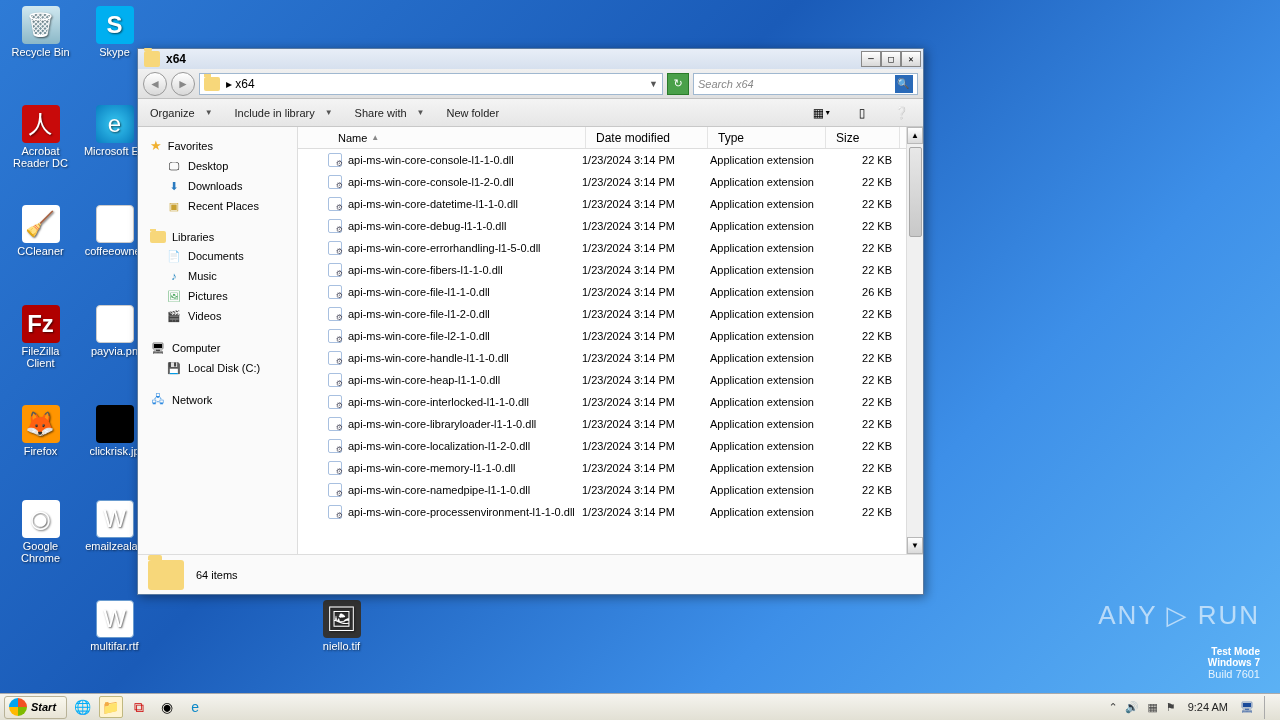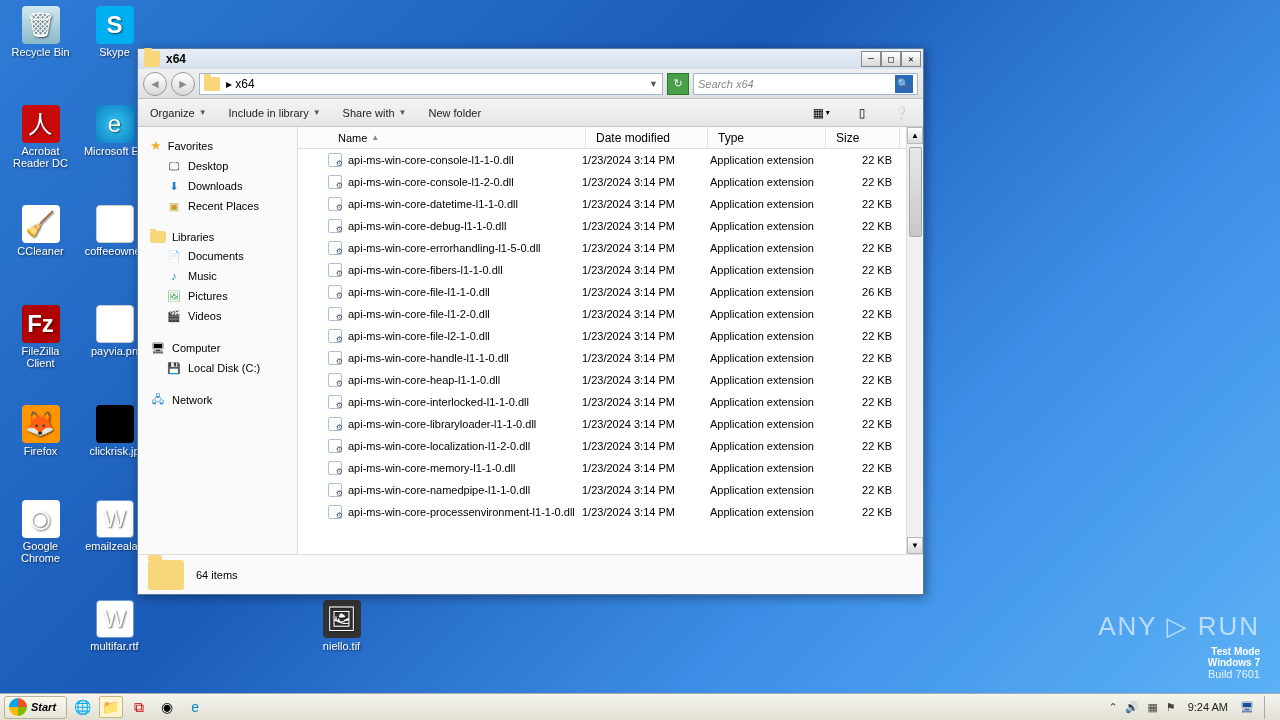--- a/index.html
+++ b/index.html
@@ -18,21 +18,21 @@
 .fz { background: #b00000; color:white; font-weight:bold; }
 .fx { background: #ff9500; border-radius:50%; }
 .chrome { background: white; border-radius:50%; }
 .word { background: white; border: 1px solid #6a9cd0; }
 .black { background: #000; }
 .ftxt { background: white; border:1px solid #ccc; }
 .tif { background: #333; }
 
 
 .watermark { position: absolute; right: 20px; bottom: 40px; color: white; text-align: right; }
-.watermark .logo { font-size: 26px; opacity:.6; letter-spacing:2px; margin-bottom:4px; }
+.watermark .logo { font-size: 26px; opacity:.6; letter-spacing:2px; margin-bottom:15px; }
 .watermark .tm { font-size: 10px; font-weight:bold; }
 .watermark .bld { font-size: 11px; opacity:.85; }
 
 
 .window { position: absolute; left: 137px; top: 48px; width: 787px; height: 547px; background: #f0f0f0; border: 1px solid #5a7aa0; box-shadow: 2px 2px 10px rgba(0,0,0,.4); display:flex; flex-direction:column;}
 .titlebar { height: 20px; background: linear-gradient(#e8eef7,#d6e0ee); display:flex; align-items:center; padding:0 2px; }
 .titlebar .ticon { width:16px; height:16px; background:#f7d77a; border-radius:2px; margin-right:6px; margin-left:4px; position:relative; }
 .titlebar .ticon:before { content:""; position:absolute; top:-3px; left:0; width:8px; height:3px; background:#f7d77a; border-radius:1px; }
 .titlebar .ttext { flex:1; font-weight:bold; font-size:12px; }
 .winbtns { display:flex; }
@@ -45,21 +45,21 @@
 .addrfld .fico { width:16px; height:14px; background:#f7d77a; border-radius:2px; position:relative;}
 .addrfld .fico:before { content:""; position:absolute; top:-3px; left:0; width:7px; height:3px; background:#f7d77a; }
 .addrfld .path { font-size:12px; }
 .addrfld .drop { margin-left:auto; font-size:9px; color:#555;}
 .refresh { width:22px; height:22px; background:#4aa04a; color:white; display:flex; align-items:center; justify-content:center; border:1px solid #2a7a2a;}
 .searchfld { width:225px; height:22px; background:white; border:1px solid #a0b8d0; display:flex; align-items:center; padding:0 4px; font-style:italic; color:#888;}
 .searchfld .sicon { margin-left:auto; width:18px; height:18px; background:#2a6ab8; color:white; display:flex; align-items:center; justify-content:center; font-size:10px; font-style:normal;}
 
 
 .toolbar { height:28px; background:linear-gradient(#f4f4f4,#e6e6e6); border-bottom:1px solid #c8c8c8; display:flex; align-items:center; padding:0 12px; gap:22px;}
-.tbtn { color:#222; display:flex; align-items:center; gap:4px; cursor:pointer;}
+.tbtn { color:#222; display:flex; align-items:center; gap:10px; cursor:pointer;}
 .tbtn .arr { font-size:8px; color:#555; }
 .toolbar .spacer { flex:1; }
 .tico { width:18px; height:18px; display:flex; align-items:center; justify-content:center; font-size:12px;}
 
 
 .body { flex:1; display:flex; background:white; overflow:hidden;}
 .nav { width:160px; border-right:1px solid #ddd; padding:8px 4px; background:#fafafa;}
 .navgrp { margin-bottom:12px; }
 .navhdr { display:flex; align-items:center; gap:6px; padding:3px 8px; font-size:12px; }
 .navhdr .star { color:#f0b030; font-size:13px;}

